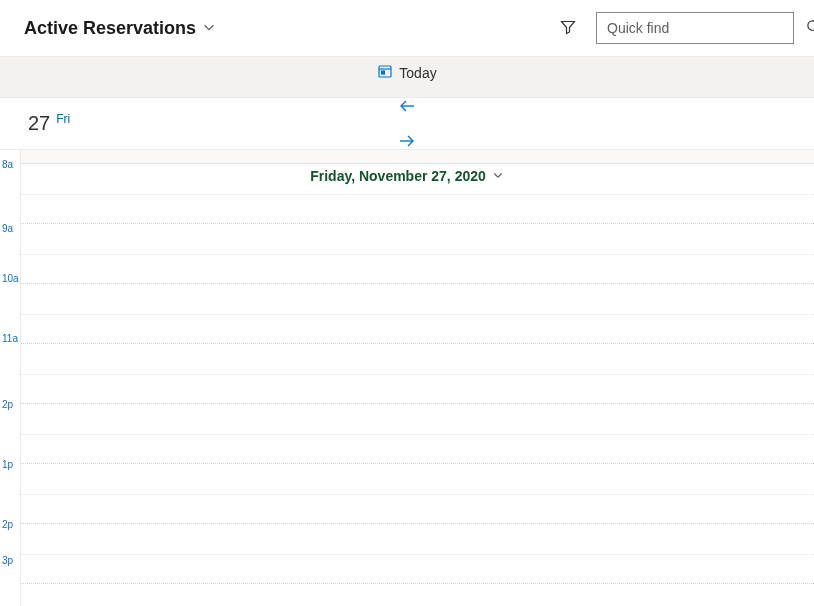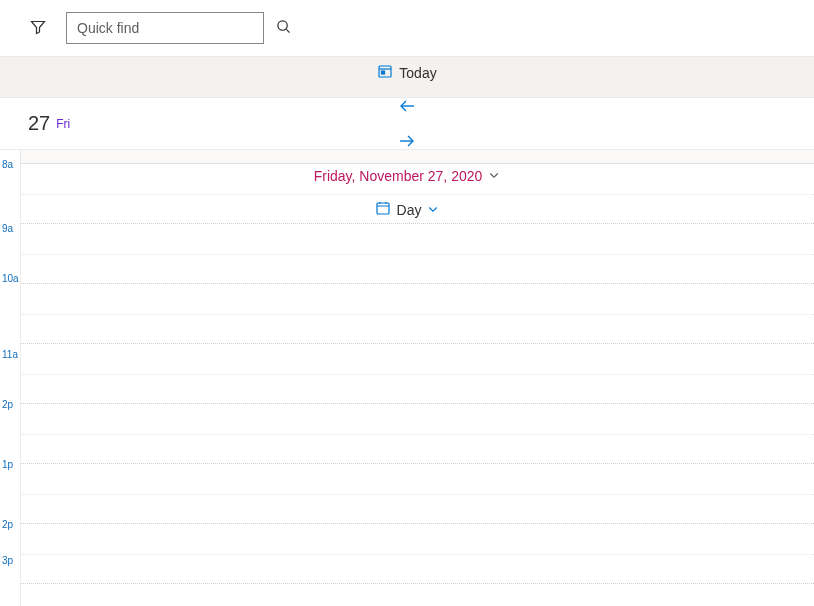--- a/index.html
+++ b/index.html
@@ -93,32 +93,32 @@
       align-items: center;
       gap: 6px;
       padding: 6px 8px;
       cursor: pointer;
       font-size: 14px;
       color: #323130;
     }
     .tbtn .label { color: #323130; }
     .nav-arrow svg { stroke: #0078d4; }
     .cal-icon svg { stroke: #0078d4; fill: none; }
-    .date-label { color: #be185d; }
+    .date-label { color: #14532d; font-weight: bold; }
     .toolbar .sm-chev { width: 12px; height: 12px; }
 
     .dayhdr {
       padding: 14px 0 14px 28px;
       border-bottom: 1px solid #edebe9;
       display: flex;
-      align-items: center;
+      align-items: flex-start;
       gap: 6px;
     }
     .daynum { font-size: 20px; font-weight: 400; color: #323130; }
-    .daylab { font-size: 12px; color: #6d28d9; }
+    .daylab { font-size: 12px; color: #0369a1; }
 
     .grid-wrap {
       position: relative;
       height: calc(606px - 54px - 42px - 54px);
       overflow: hidden;
       border-left: 1px solid #edebe9;
       margin-left: 20px;
     }
     .slot {
       position: relative;
@@ -146,20 +146,28 @@
     }
     .grid-body {
       position: relative;
       margin-left: 0;
     }
   </style>
 </head>
 <body>
 
 <div class="header">
+  <div class="title-group">
+    <span class="title-text">Active Reservations</span>
+    <span>
+      <svg class="chev" viewBox="0 0 16 16" fill="none" stroke="#605e5c" stroke-width="1.5">
+          <path d="M3 6l5 5 5-5"></path>
+        </svg>
+    </span>
+  </div>
   <div class="header-right">
     <button class="filter-btn">
       <span>
         <svg width="16" height="16" viewBox="0 0 16 16" fill="none" stroke="#323130" stroke-width="1.2">
             <path d="M1.5 2.5h13l-5 6v4.5l-3 1.5V8.5z"></path>
           </svg>
       </span>
     </button>
     <div class="search-wrap">
       <input class="search-input" type="text" placeholder="Quick find" style="">
@@ -203,47 +211,33 @@
     </span>
   </button>
   <button class="tbtn">
     <span class="date-label">Friday, November 27, 2020</span>
     <span>
       <svg class="sm-chev" viewBox="0 0 16 16" fill="none" stroke="#605e5c" stroke-width="1.5">
           <path d="M3 6l5 5 5-5"></path>
         </svg>
     </span>
   </button>
-  <button class="tbtn cal-icon">
-    <span>
-      <svg width="16" height="16" viewBox="0 0 16 16" stroke="#0078d4" stroke-width="1.2" fill="none">
-          <rect x="2" y="3" width="12" height="11" rx="1"></rect>
-          <path d="M2 6h12M5 2v2M11 2v2"></path>
-        </svg>
-    </span>
-    <span class="label">Day</span>
-    <span>
-      <svg class="sm-chev" viewBox="0 0 16 16" fill="none" stroke="#605e5c" stroke-width="1.5">
-          <path d="M3 6l5 5 5-5"></path>
-        </svg>
-    </span>
-  </button>
 </div>
 
 <div class="dayhdr">
   <span class="daynum">27</span>
   <span class="daylab">Fri</span>
 </div>
 
 <div style="position:relative;">
   <div class="time-col">
     <span class="time-label" style="top:14px">8a</span>
     <span class="time-label" style="top:78px">9a</span>
     <span class="time-label" style="top:128px">10a</span>
-    <span class="time-label" style="top:204px">11a</span>
+    <span class="time-label" style="top:188px">11a</span>
     <span class="time-label" style="top:254px">2p</span>
     <span class="time-label" style="top:314px">1p</span>
     <span class="time-label" style="top:374px">2p</span>
     <span class="time-label" style="top:410px">3p</span>
   </div>
   <div class="grid-wrap">
     <div class="grid-body">
       <div class="slot first"></div>
       <div class="slot">
           <div class="half"></div>

